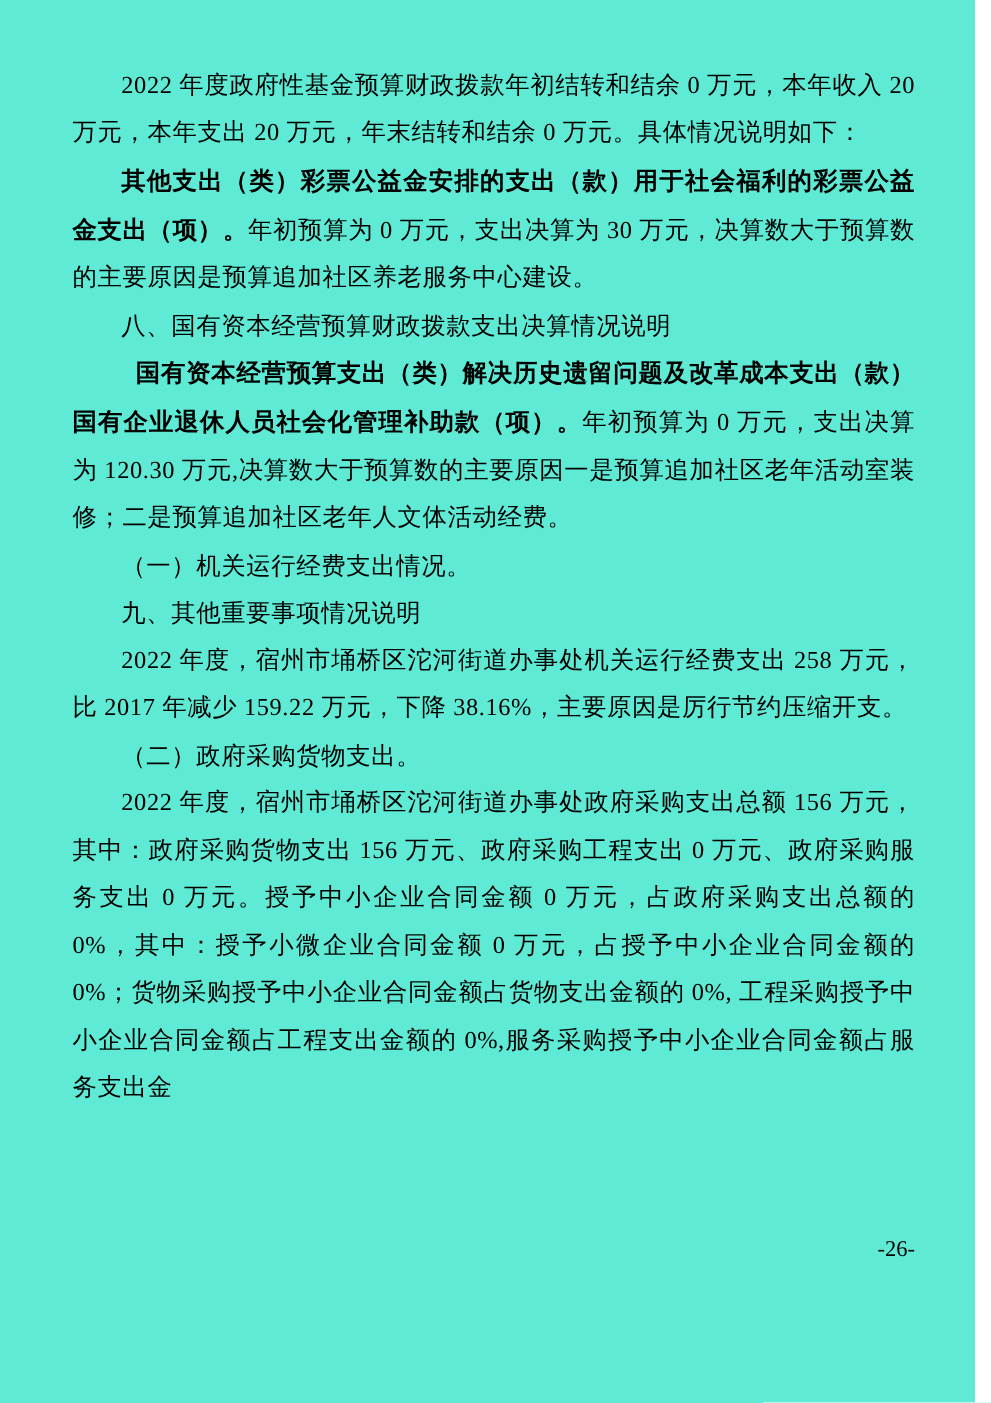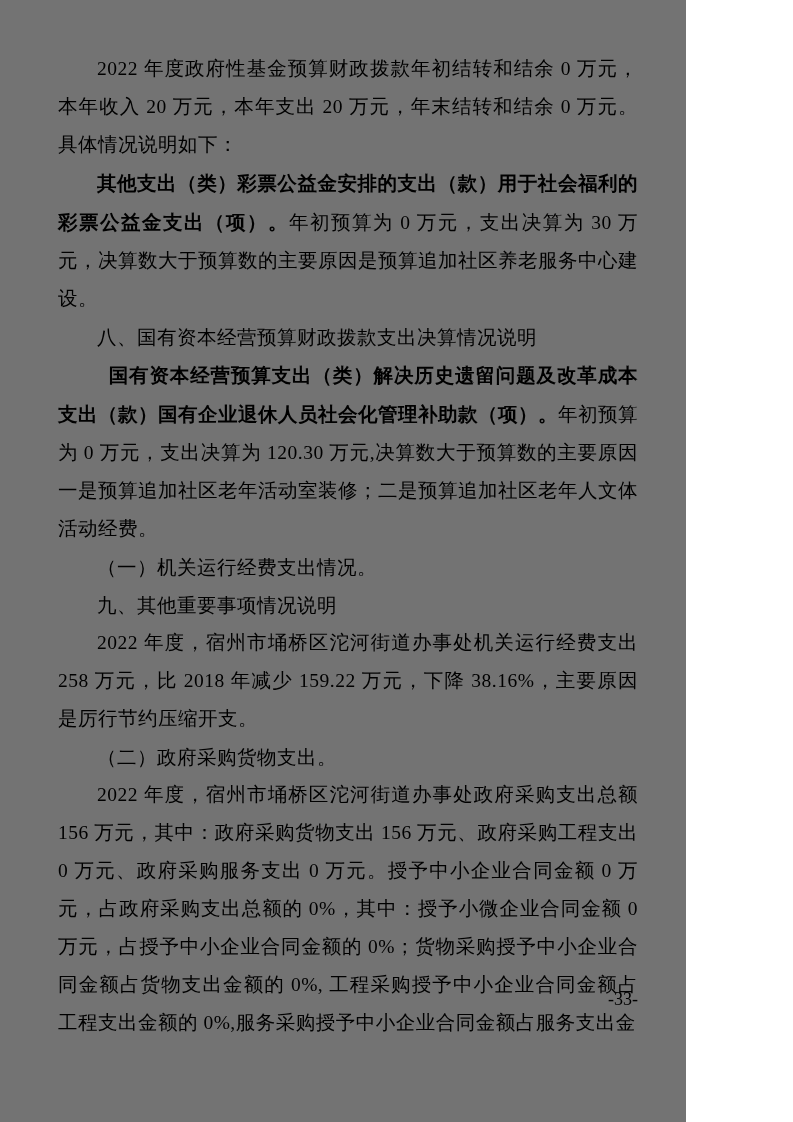--- a/index.html
+++ b/index.html
@@ -2,23 +2,23 @@
 <html><head>
 <meta charset="utf-8">
 <style>
   html, body {
     margin: 0;
     padding: 0;
     background: #ffffff;
   }
   .page {
     position: relative;
-    width: 686px;
+    width: 780px;
     height: 1122px;
-    background: #737373;
+    background: #5eead4;
     overflow: hidden;
     font-family: "Liberation Serif", "DejaVu Serif", serif;
     color: #000000;
   }
   .doc {
     position: absolute;
     top: 50px;
     left: 58px;
     right: 48px;
     font-size: 19.5px;
@@ -69,25 +69,25 @@
 
     <p class="indent-25">
       <span class="lead-bold">国有资本经营预算支出（类）解决历史遗留问题及改革成本支出（款）国有企业退休人员社会化管理补助款（项）。</span><span>年初预算为 0 万元，支出决算为 120.30 万元,决算数大于预算数的主要原因一是预算追加社区老年活动室装修；二是预算追加社区老年人文体活动经费。</span>
     </p>
 
     <p class="heading">（一）机关运行经费支出情况。</p>
 
     <p class="heading">九、其他重要事项情况说明</p>
 
     <p>
-      <span>2022 年度，宿州市埇桥区沱河街道办事处机关运行经费支出 258 万元，比 2018 年减少 159.22 万元，下降 38.16%，主要原因是厉行节约压缩开支。</span>
+      <span>2022 年度，宿州市埇桥区沱河街道办事处机关运行经费支出 258 万元，比 2017 年减少 159.22 万元，下降 38.16%，主要原因是厉行节约压缩开支。</span>
     </p>
 
     <p class="heading">（二）政府采购货物支出。</p>
 
     <p>
       <span>2022 年度，宿州市埇桥区沱河街道办事处政府采购支出总额 156 万元，其中：政府采购货物支出 156 万元、政府采购工程支出 0 万元、政府采购服务支出 0 万元。授予中小企业合同金额 0 万元，占政府采购支出总额的 0%，其中：授予小微企业合同金额 0 万元，占授予中小企业合同金额的 0%；货物采购授予中小企业合同金额占货物支出金额的 0%, 工程采购授予中小企业合同金额占工程支出金额的 0%,服务采购授予中小企业合同金额占服务支出金</span>
     </p>
 
   </div>
 
-  <div class="page-footer">-33-</div>
+  <div class="page-footer">-26-</div>
 </div>
 
 </body></html>

